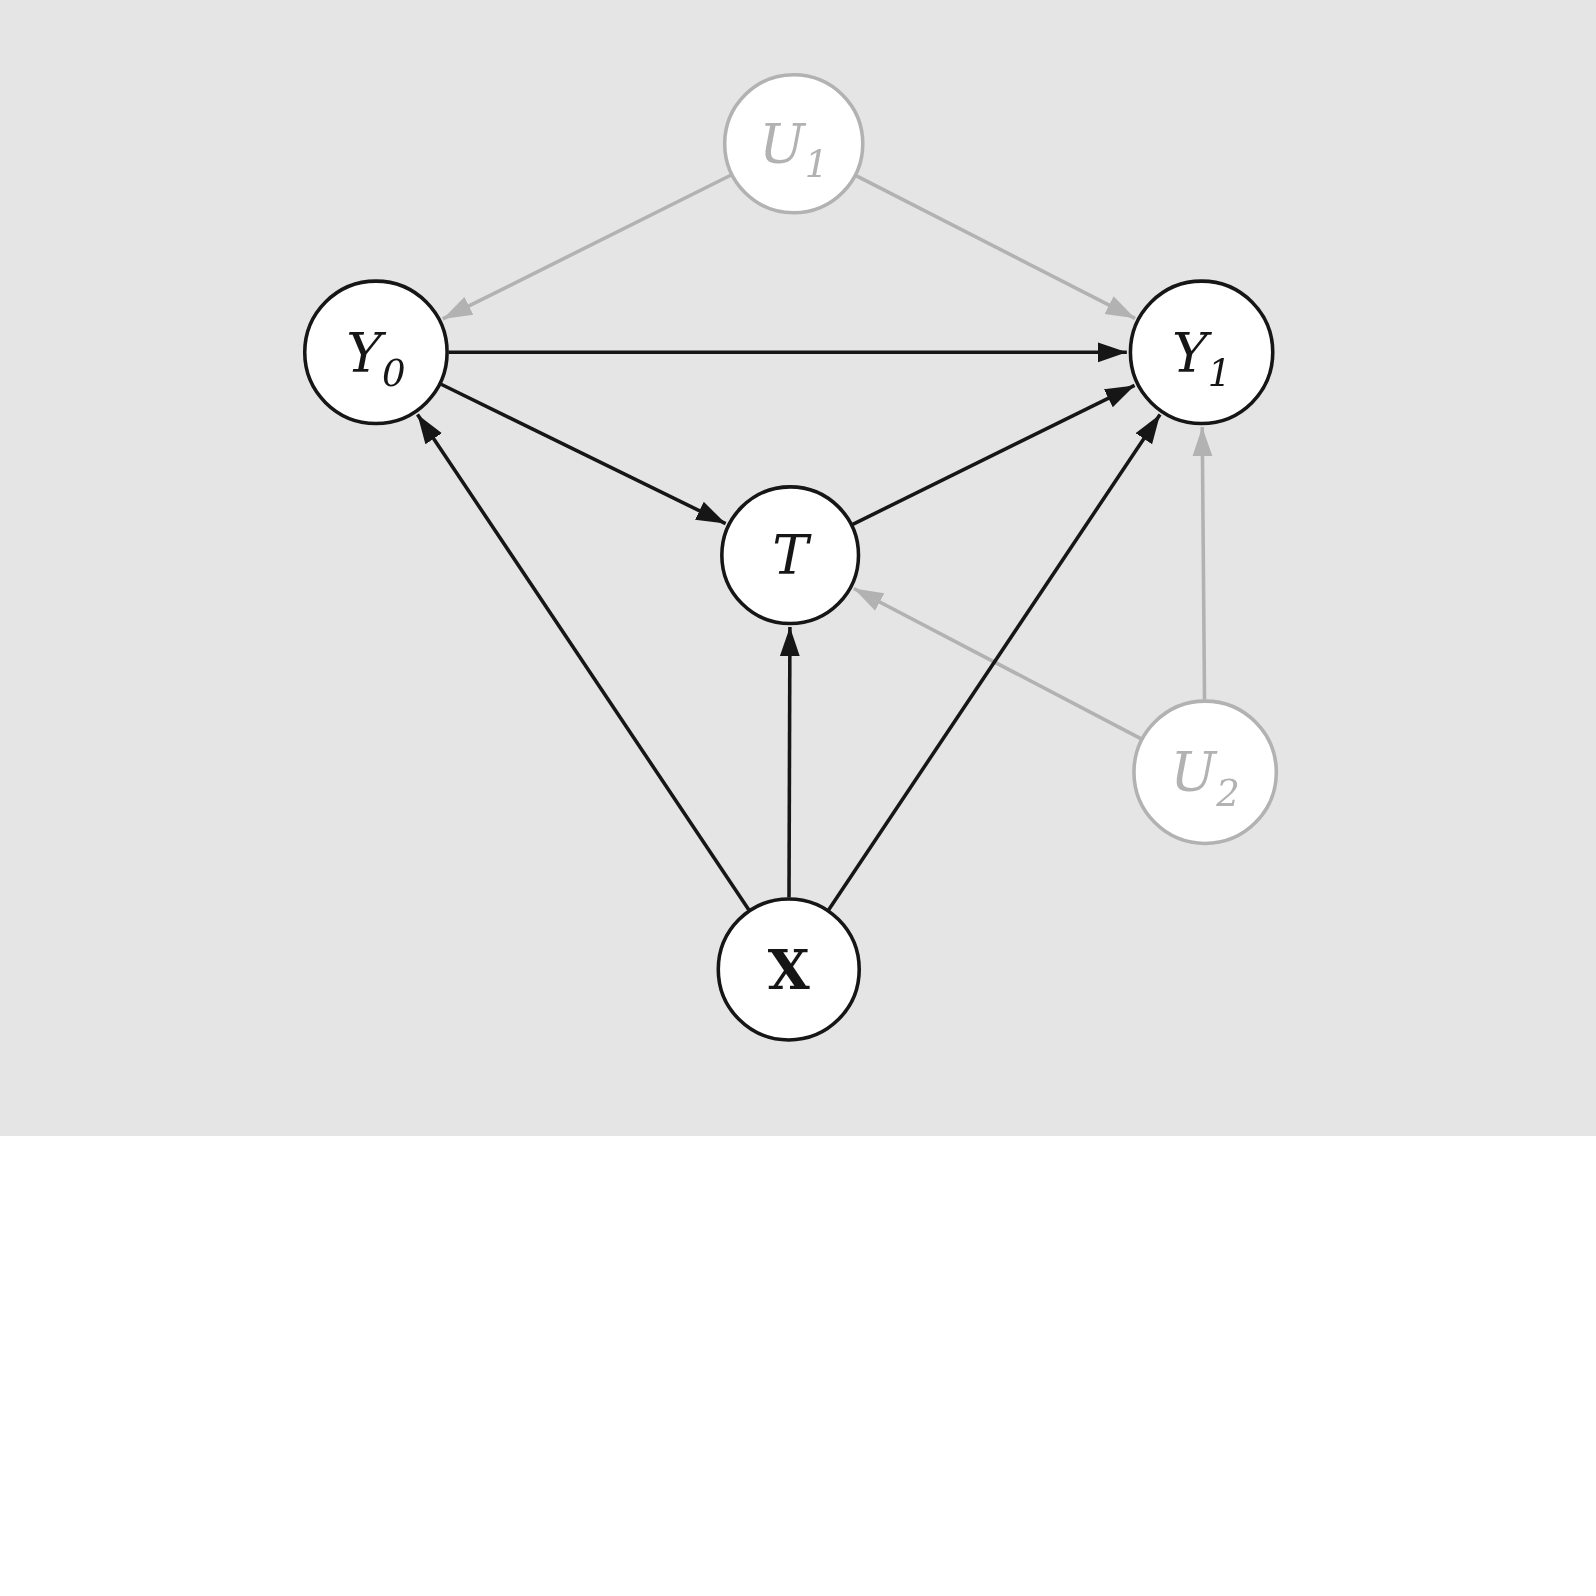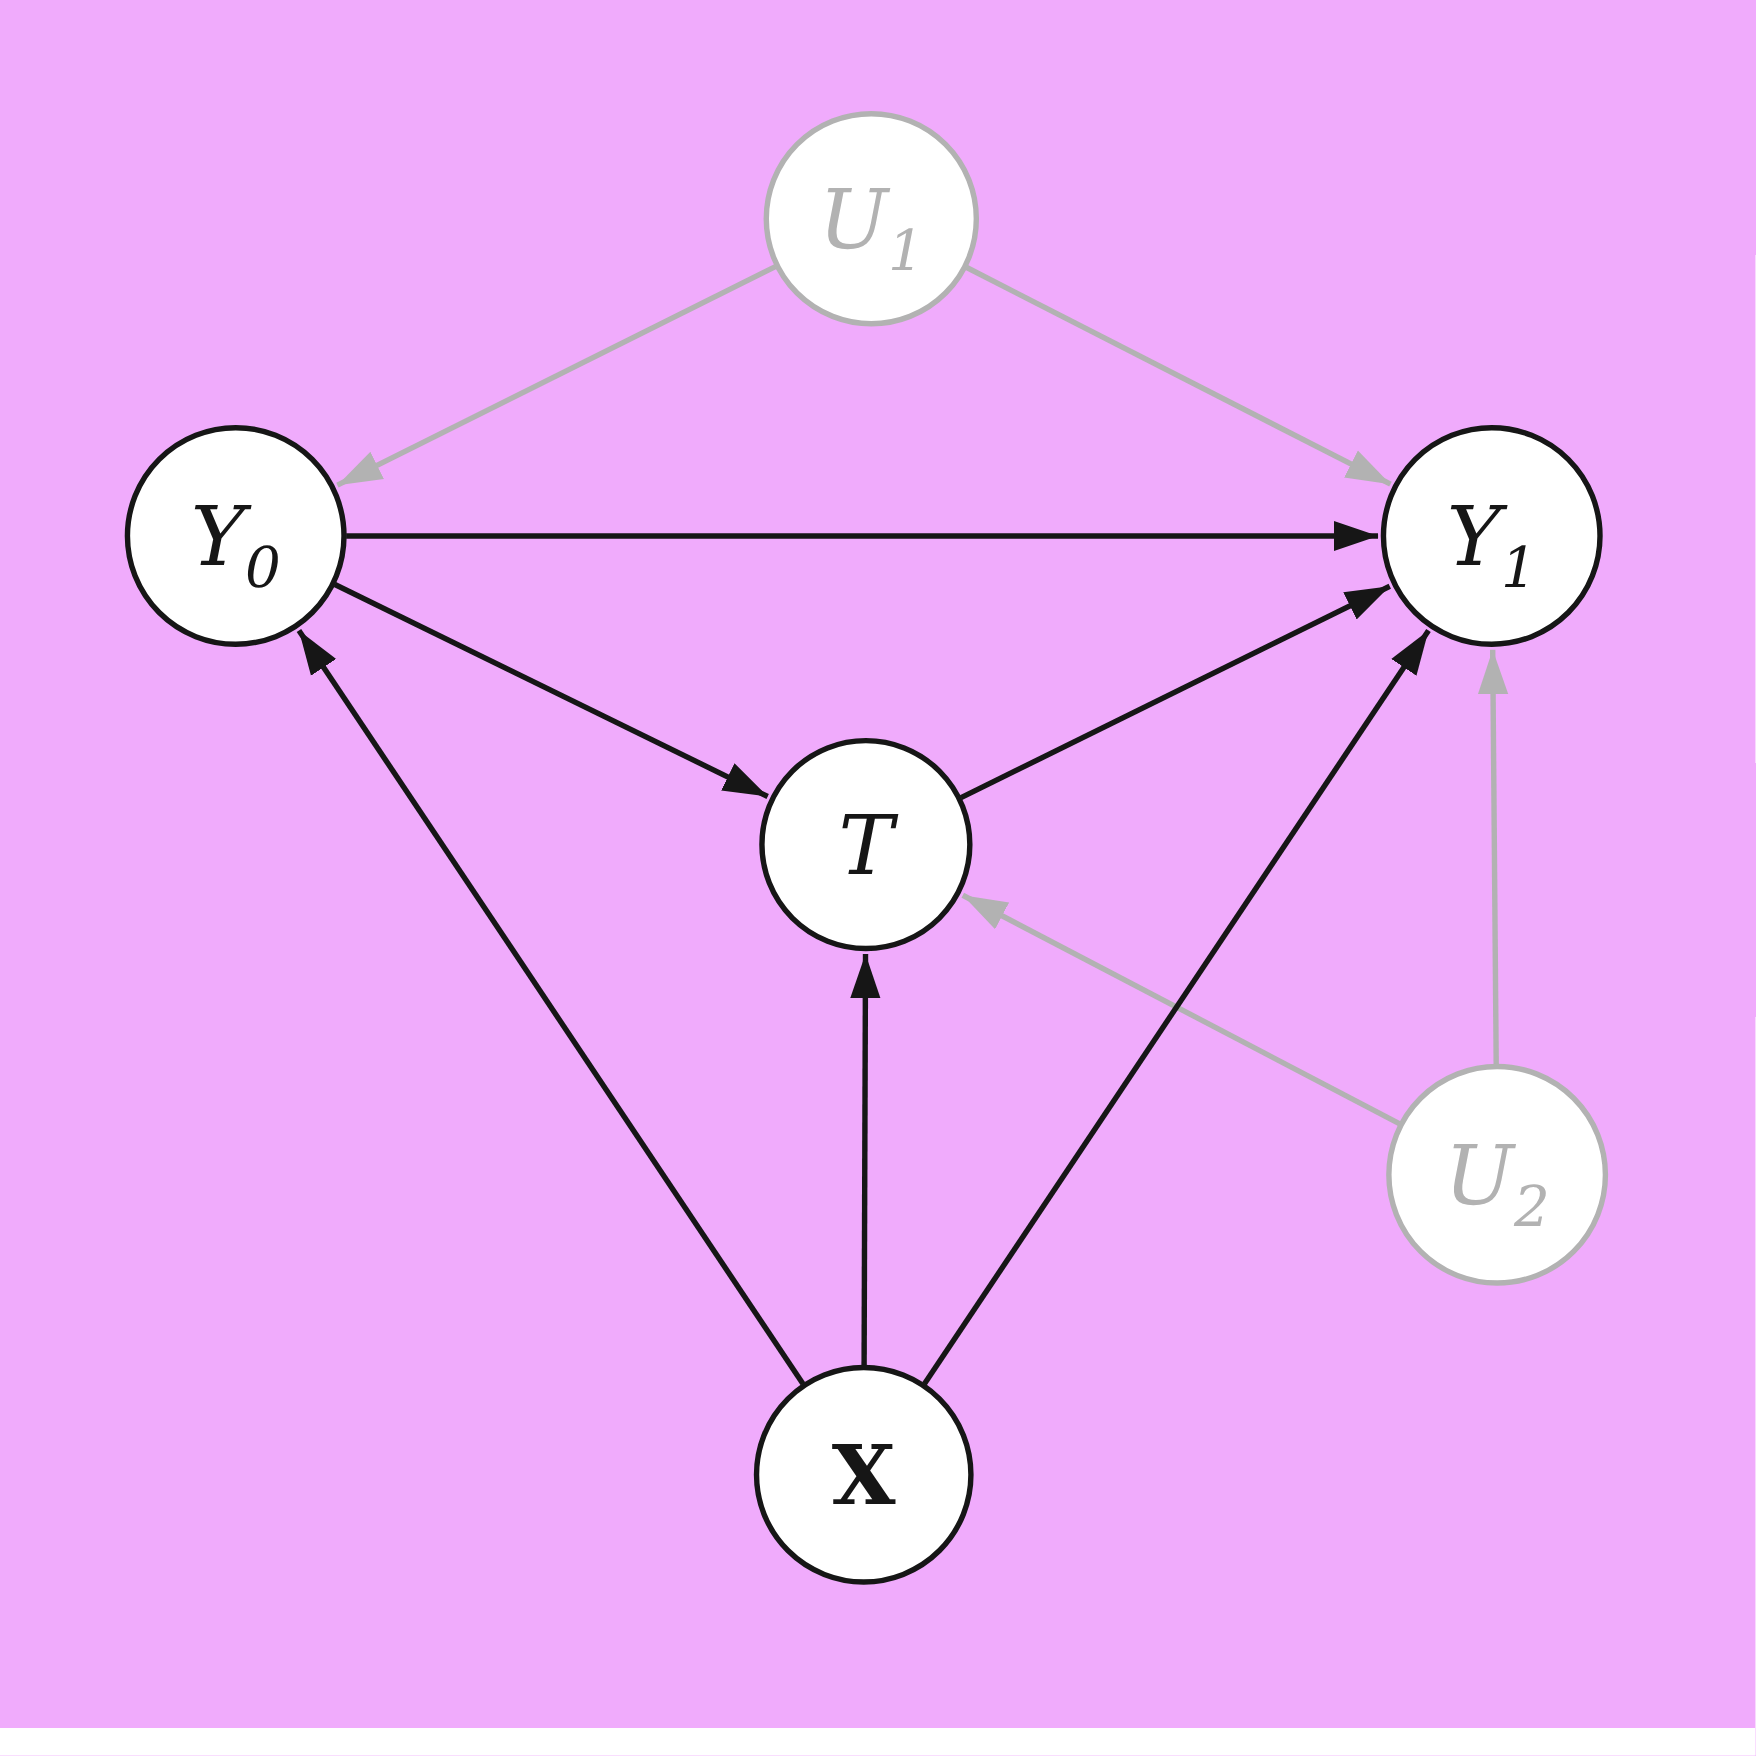--- a/index.html
+++ b/index.html
@@ -2,22 +2,22 @@
 <html><head>
 <meta charset="utf-8">
 <style>
   html, body {
     margin: 0;
     padding: 0;
     background: #ffffff;
   }
   .stage {
     width: 1596px;
-    height: 1571px;
-    background: #f0abfc;
+    height: 1136px;
+    background: #e5e5e5;
     position: relative;
     overflow: hidden;
   }
   .stage svg {
     display: block;
     width: 100%;
     height: 100%;
   }
   text {
     font-family: "DejaVu Serif", serif;

